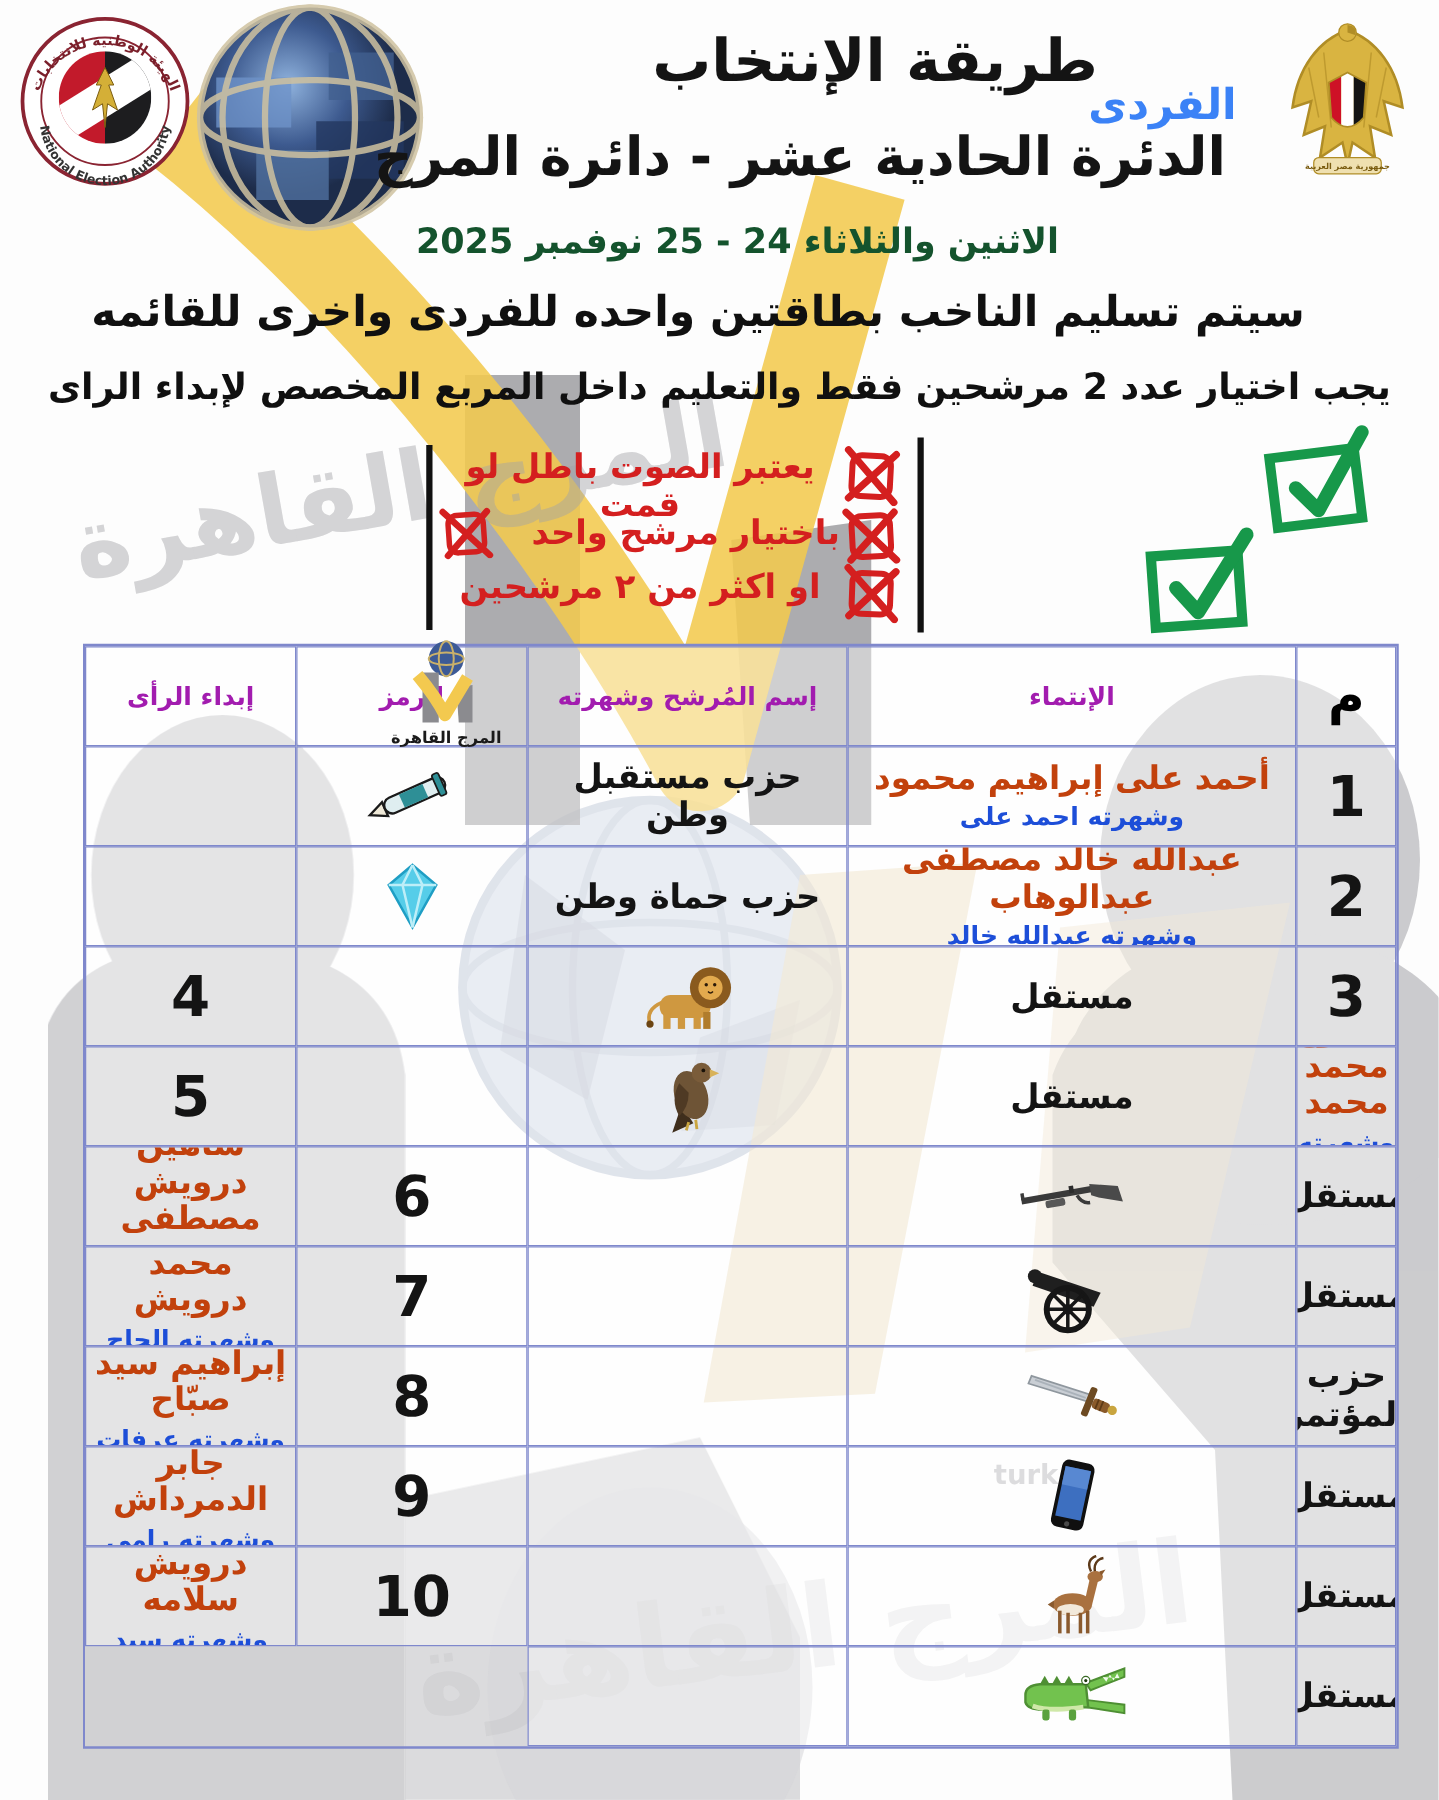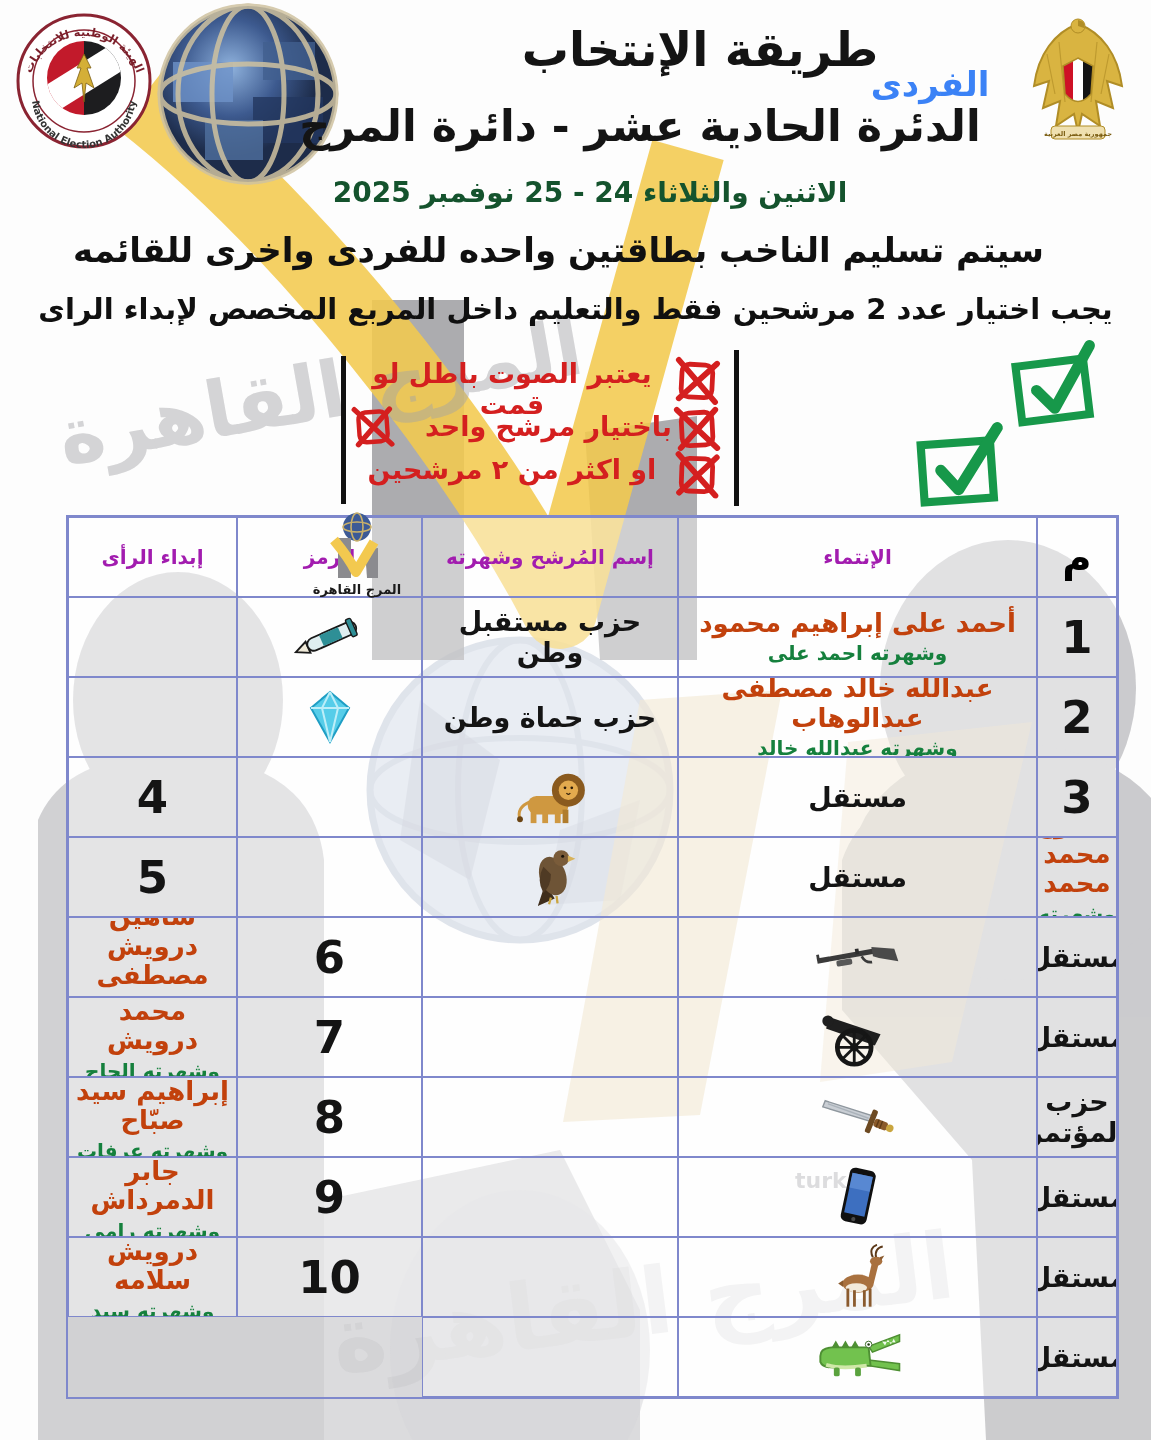--- a/index.html
+++ b/index.html
@@ -23,21 +23,21 @@
   .etable{display:grid;grid-template-columns:80px 359px 256px 185px 169px;
           grid-auto-rows:80px;direction:rtl;
           border:2px solid #7f88cc;z-index:2;}
   .cell{border:1.4px solid #7f88cc;display:flex;flex-direction:column;
         align-items:center;justify-content:center;
         background:rgba(255,255,255,0.42);overflow:hidden;}
   .hcell{font-size:20px;font-weight:bold;color:#a21caf;}
   .hnum{font-size:40px;font-weight:bold;}
   .numcell{font-size:45px;font-weight:bold;color:#141414;font-family:"DejaVu Sans",sans-serif;}
   .cname{font-size:26px;font-weight:bold;color:#c2410c;line-height:1.15;text-align:center;}
-  .cnick{font-size:20px;font-weight:bold;color:#15803d;margin-top:3px;text-align:center;}
+  .cnick{font-size:20px;font-weight:bold;color:#1d4ed8;margin-top:3px;text-align:center;}
   .caff{font-size:27px;font-weight:bold;color:#141414;text-align:center;}
   
   .wm-callig{font-size:78px;font-weight:bold;color:#a2a2a6;opacity:.45;
              transform:rotate(-10deg);line-height:.95;white-space:nowrap;}
   .wm-callig2{font-size:92px;font-weight:bold;color:#bdbdc0;opacity:.28;
               transform:rotate(-7deg);white-space:nowrap;}
   .wm-turk{font-size:22px;color:#b5b5b8;opacity:.8;font-weight:bold;}
   svg{display:block;}
 </style>
 </head>

